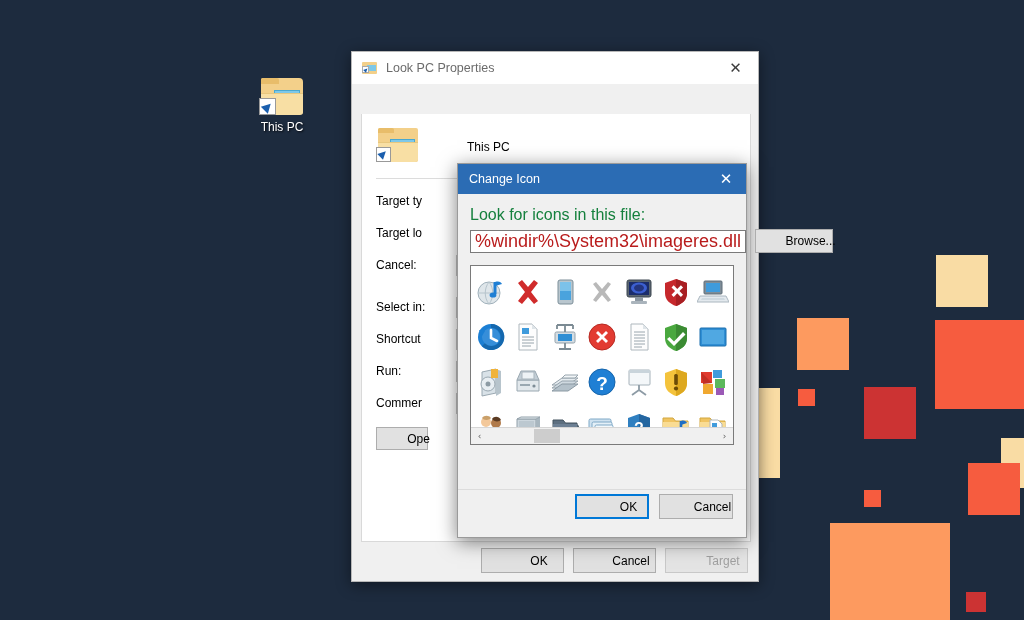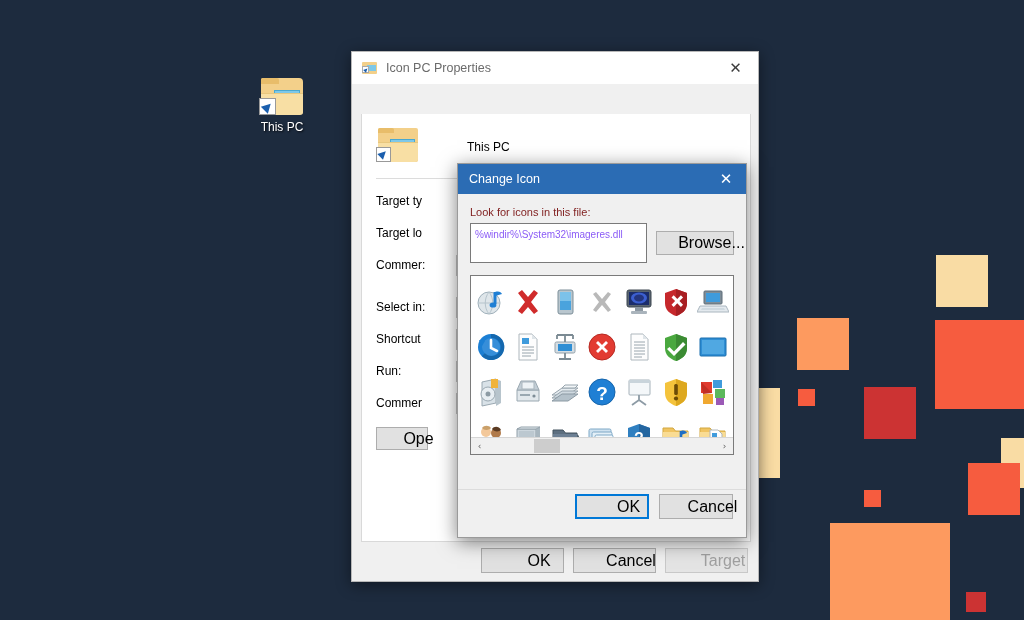--- a/index.html
+++ b/index.html
@@ -142,21 +142,21 @@
     flex: 1; height: 21px; border: 1px solid #c4c4c4; background: #fff;
     font-size: 12px; position: relative;
   }
   .sel-arrow {
     position: absolute; right: 0; top: 0; width: 18px; height: 19px;
     background: #e8e8e8; border-left: 1px solid #c4c4c4;
     display: flex; align-items: center; justify-content: center;
     font-size: 8px; color: #333;
   }
   .btn {
-    font-size: 16px; background: #e1e1e1; border: 1px solid #adadad;
+    font-size: 12px; background: #e1e1e1; border: 1px solid #adadad;
     height: 23px; display: flex; align-items: center; justify-content: center;
     cursor: default; color: #000; padding-left: 33px;
   }
   .btn.disabled { color: #a0a0a0; background: #e4e4e4; border-color: #c8c8c8; }
   .btn.focus { border: 2px solid #0078d7; background: #e1e1e1; }
   #open-row { padding: 8px 14px 0; display: flex; gap: 6px; }
   #props-footer {
     position: absolute; right: 10px; bottom: 8px;
     display: flex; gap: 9px;
   }
@@ -174,25 +174,25 @@
     height: 30px; background: #2b6cb4; display: flex; align-items: center;
     padding-left: 11px; color: #fff;
   }
   #ci-title { font-size: 12.5px; flex: 1; }
   #ci-close {
     width: 40px; height: 30px; display: flex; align-items: center;
     justify-content: center; font-size: 15px; color: #fff;
     font-family: "DejaVu Sans", sans-serif; cursor: default;
   }
   #ci-body { padding: 12px 12px 0; }
-  .ci-label { font-size: 11px; color: #7f1d1d; margin-bottom: 5px; }
+  .ci-label { font-size: 16px; color: #15803d; margin-bottom: 5px; }
   #ci-file-row { display: flex; gap: 9px; align-items: center; margin-bottom: 12px; }
   #ci-file-input {
-    flex: 1; height: 40px; border: 1px solid #7a7a7a; background: #fff;
-    font-size: 10px; padding: 0 4px; line-height: 21px; color: #8b5cf6;
+    flex: 1; height: 23px; border: 1px solid #7a7a7a; background: #fff;
+    font-size: 18px; padding: 0 4px; line-height: 21px; color: #b91c1c;
   }
   #ci-browse { width: 78px; height: 24px; }
   #icon-grid-wrap {
     border: 1px solid #7a7a7a; background: #fff;
     height: 180px; margin-top: 4px; position: relative; overflow: hidden;
   }
   #icon-grid {
     display: grid; grid-template-columns: repeat(7, 1fr);
     grid-auto-rows: 45px; align-items: center; justify-items: center;
     padding: 3px 2px 0;
@@ -254,21 +254,21 @@
     <div class="label">This PC</div>
   </div>
 
   <div id="props-window">
     <div id="props-titlebar">
       <div class="title-ico">
         <div class="tb"></div>
           <div class="tbl"></div>
           <div class="ta"></div>
       </div>
-      <div id="props-title">Icon PC Properties</div>
+      <div id="props-title">Look PC Properties</div>
       <div id="props-close">✕</div>
     </div>
 
 
     <div id="tabpage">
       <div class="hdr-row">
         <div class="hdr-ico">
           <div class="hb"></div>
             <div class="htab"></div>
             <div class="hbl"></div>
@@ -282,21 +282,21 @@
       <div style="margin-top:6px">
         <div class="field-row">
           <div class="field-label">Target ty</div>
           <div class="field-static"></div>
         </div>
         <div class="field-row">
           <div class="field-label">Target lo</div>
           <div class="field-static"></div>
         </div>
         <div class="field-row">
-          <div class="field-label">Commer:</div>
+          <div class="field-label">Cancel:</div>
           <div class="field-input">09D}</div>
         </div>
         <div style="height:10px"></div>
         <div class="field-row">
           <div class="field-label">Select in:</div>
           <div class="field-input"></div>
         </div>
         <div class="field-row">
           <div class="field-label">Shortcut</div>
           <div class="field-input"></div>

